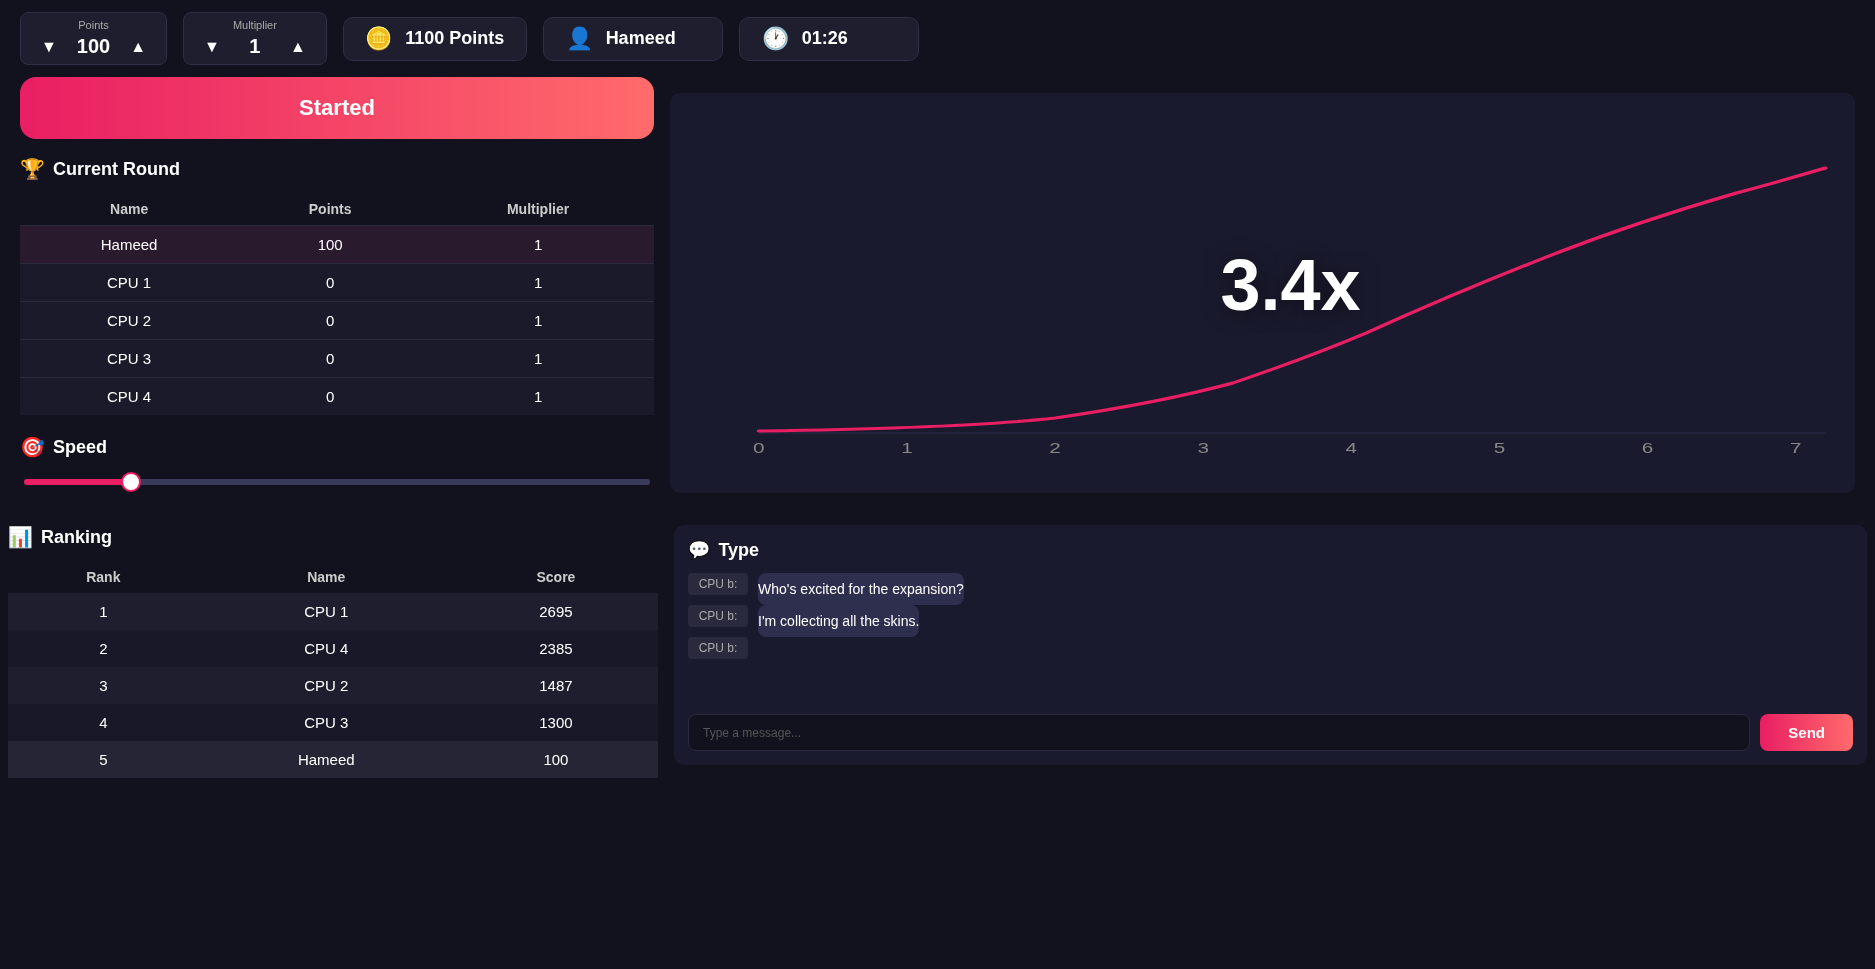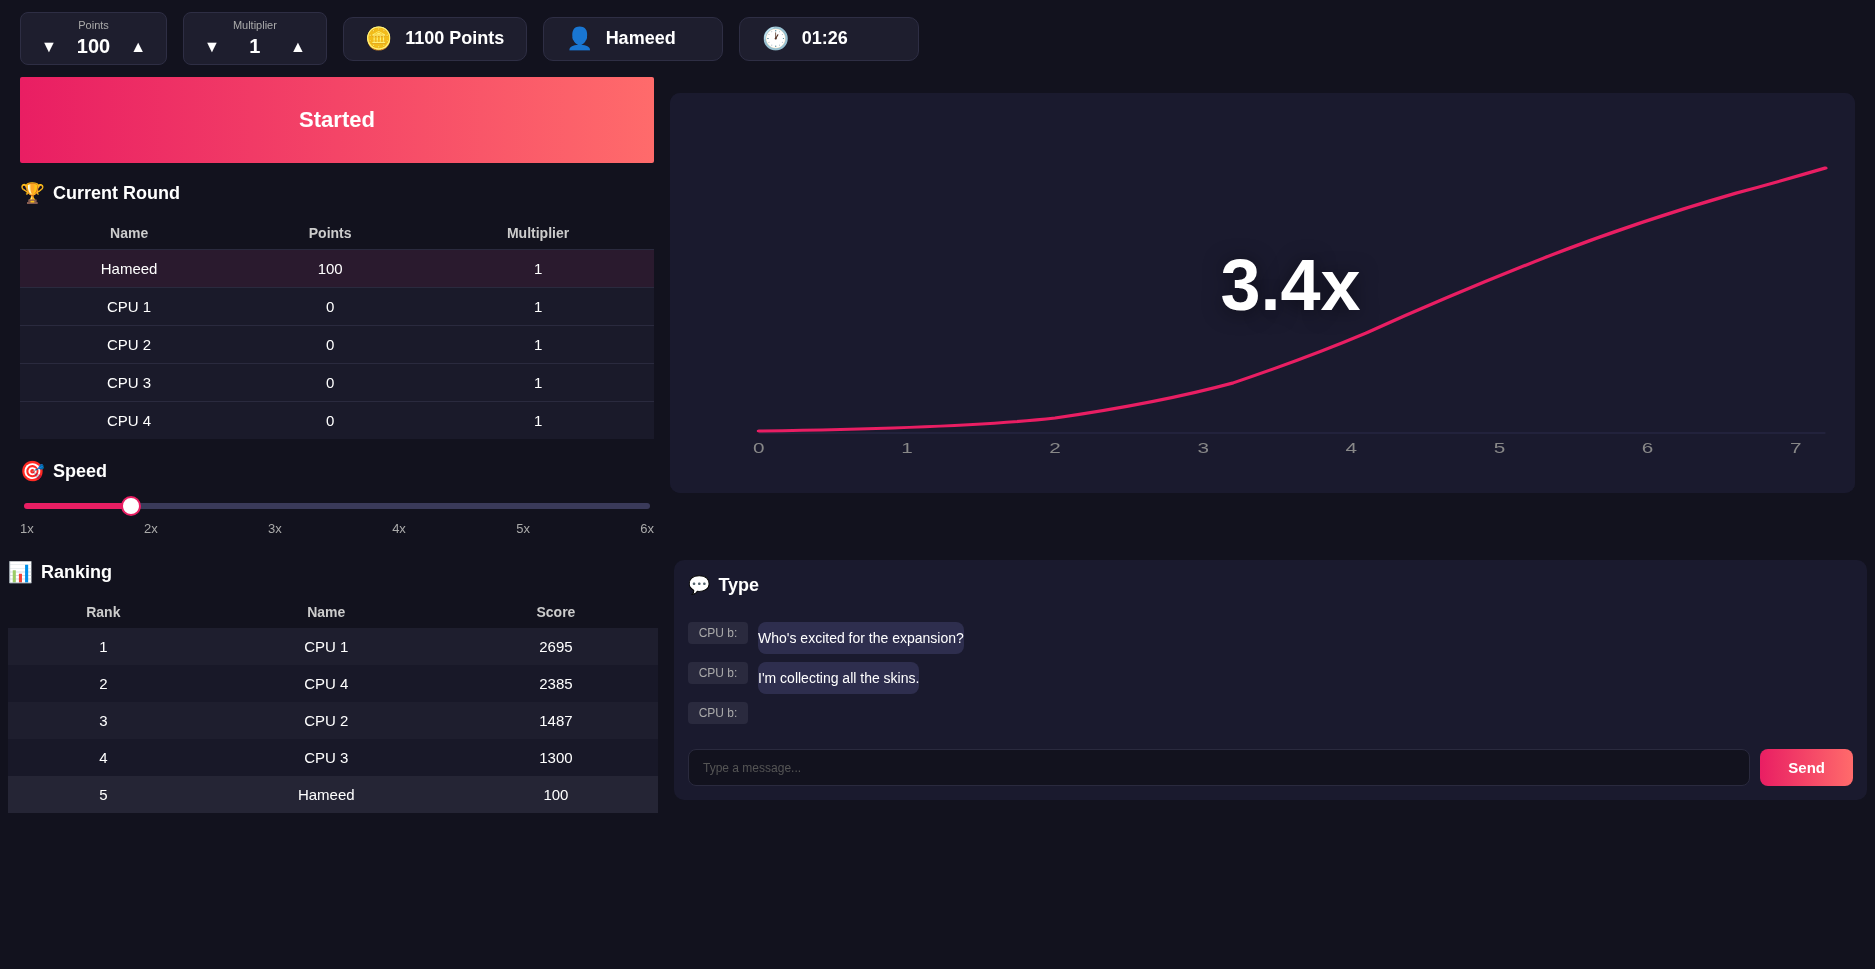--- a/index.html
+++ b/index.html
@@ -78,24 +78,24 @@
 
     
     .left-panel {
       width: 650px;
       min-width: 650px;
       padding: 0 8px 0 8px;
     }
 
     .start-button {
       width: 100%;
-      padding: 30px;
+      padding: 18px;
       background: linear-gradient(90deg, #e91e63, #ff6b6b);
       border: none;
-      border-radius: 2px;
+      border-radius: 16px;
       color: #fff;
       font-size: 22px;
       font-weight: bold;
       cursor: pointer;
       margin-bottom: 18px;
     }
 
     .section-title {
       display: flex;
       align-items: center;
@@ -240,22 +240,21 @@
       font-size: 18px;
       font-weight: bold;
       margin-bottom: 12px;
     }
     .chat-messages {
       flex: 1;
       overflow-y: auto;
       margin-bottom: 12px;
       display: flex;
       flex-direction: column;
-      gap: 8px;
-      justify-content: center;
+      gap: 0;
     }
     .chat-message {
       display: flex;
       align-items: flex-start;
       gap: 10px;
     }
     .chat-sender {
       background: #2a2a3e;
       color: #aaa;
       font-size: 12px;
@@ -397,28 +396,20 @@
 
     
     <div class="speed-section">
       <div class="section-title">
         <span class="section-icon">🎯</span>
         <span>Speed</span>
       </div>
       <div class="speed-slider-container">
         <input type="range" class="speed-slider" min="0" max="100" value="16" style="">
       </div>
-      <div class="speed-labels">
-        <span>1x</span>
-        <span>2x</span>
-        <span>3x</span>
-        <span>4x</span>
-        <span>5x</span>
-        <span>6x</span>
-      </div>
     </div>
   </div>
 
   <div class="right-panel">
     <div class="chart-container">
       <div class="multiplier-display">3.4x</div>
       <svg class="chart-svg" viewBox="0 0 800 400" preserveAspectRatio="none">
 
         <rect width="800" height="400" fill="#1a1a2e"></rect>
 

